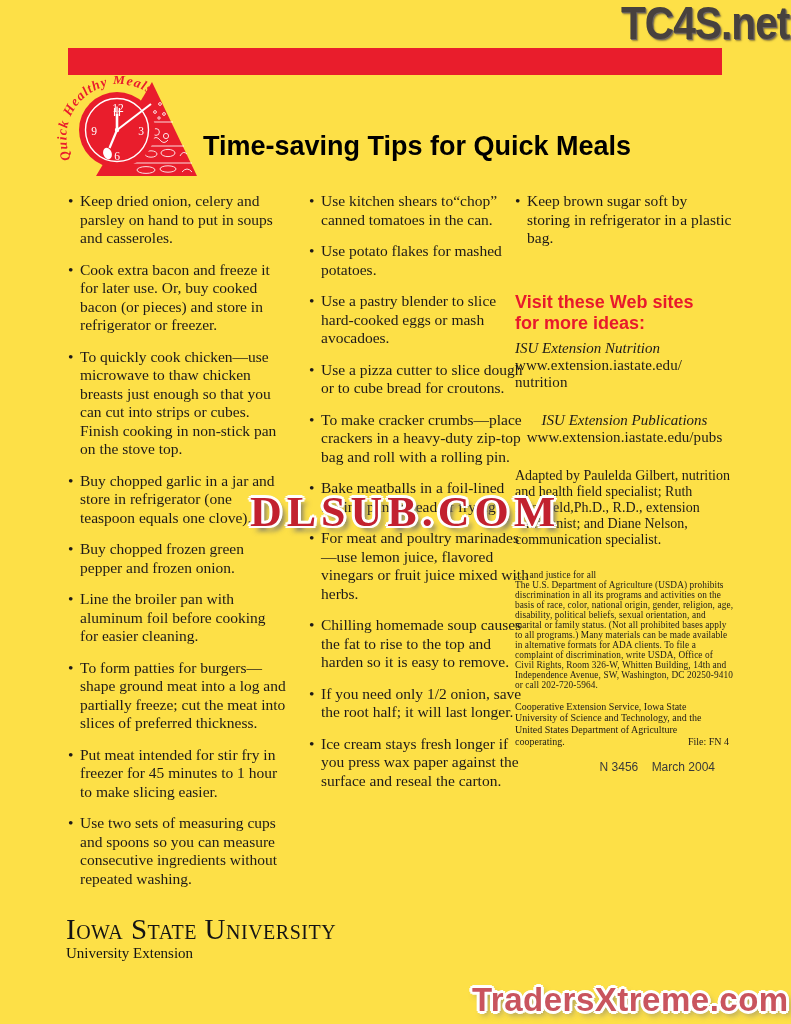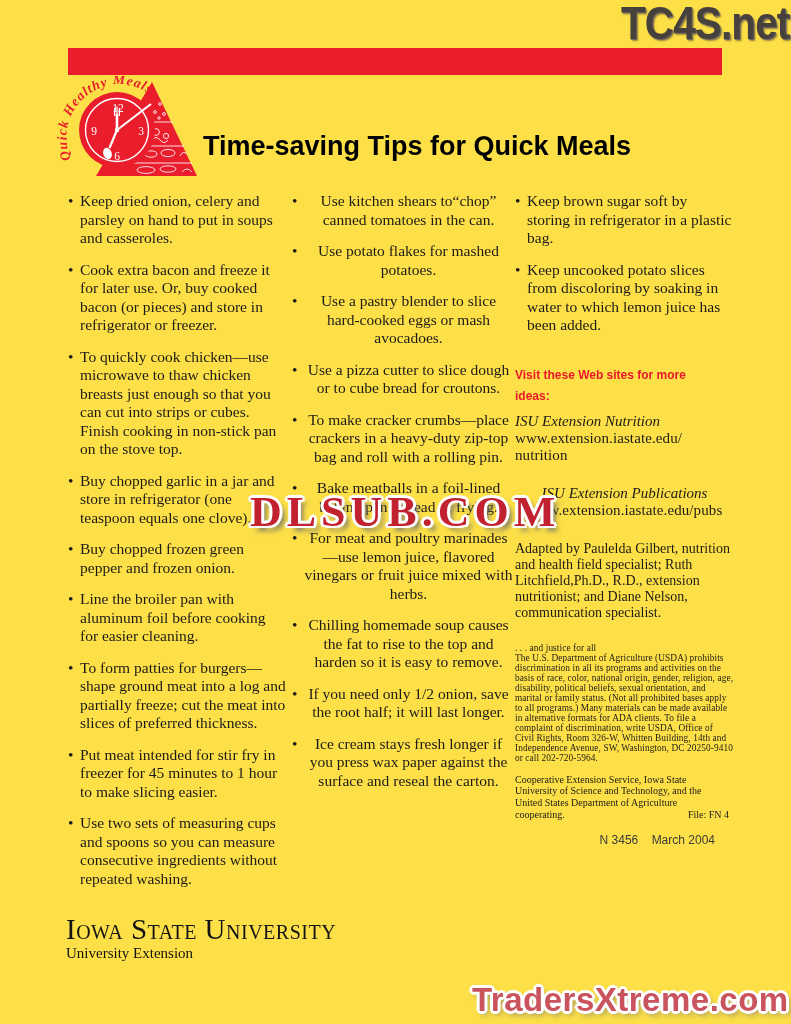--- a/index.html
+++ b/index.html
@@ -19,30 +19,30 @@
   
   .logo{position:absolute;left:56px;top:66px;width:148px;height:122px;}
 
   
   .title{position:absolute;left:203px;top:131px;margin:0;
          font-family:"Liberation Sans",sans-serif;font-weight:bold;font-size:27px;color:#000;}
 
   
   .col{position:absolute;top:192px;font-size:15.5px;line-height:18.5px;}
   .col1{left:68px;width:219px;}
-  .col2{left:292px;width:221px;text-align:center;}
+  .col2{left:309px;width:221px;}
   .col3{left:515px;width:219px;}
   ul.tips{list-style:none;margin:0;padding:0;}
   ul.tips li{position:relative;padding-left:12px;margin:0 0 13px 0;}
   ul.tips li::before{content:"\2022";position:absolute;left:0;top:0;}
 
   
-  .web-heading{margin-top:30px;width:205px;
+  .web-heading{margin-top:44px;width:205px;
                font-family:"Liberation Sans",sans-serif;font-weight:bold;
-               font-size:12px;line-height:21px;color:#e8192c;}
+               font-size:18px;line-height:21px;color:#e8192c;}
   .web-entry{margin-top:6px;font-size:15px;line-height:17px;}
   .web-entry.pub{margin-top:21px;text-align:center;}
   .web-name{font-style:italic;}
   .web-url{letter-spacing:0.1px;}
   .credits{margin-top:22px;font-size:14px;line-height:16px;}
 
   
   .legal{margin-top:22px;font-size:9.3px;line-height:10px;letter-spacing:0.1px;}
   .coop{position:relative;margin-top:11px;font-size:10px;line-height:11.8px;width:200px;}
   .file-ref{position:absolute;right:-14px;bottom:0;}
@@ -164,21 +164,20 @@
         <li>For meat and poultry marinades —use lemon juice, flavored vinegars or fruit juice mixed with herbs.</li>
         <li>Chilling homemade soup causes the fat to rise to the top and harden so it is easy to remove.</li>
         <li>If you need only 1/2 onion, save the root half; it will last longer.</li>
         <li>Ice cream stays fresh longer if you press wax paper against the surface and reseal the carton.</li>
       </ul>
   </div>
 
   <div class="col col3">
     <ul class="tips">
         <li>Keep brown sugar soft by storing in refrigerator in a plastic bag.</li>
-        <li>Keep uncooked potato slices from discoloring by soaking in water to which lemon juice has been added.</li>
       </ul>
 
     <div class="web-heading">Visit these Web sites for more ideas:</div>
 
     <div class="web-entry">
       <div class="web-name">ISU Extension Nutrition</div>
       <div class="web-url"><span>www.extension.iastate.edu/</span><br><span>nutrition</span></div>
     </div>
 
     <div class="web-entry pub">

